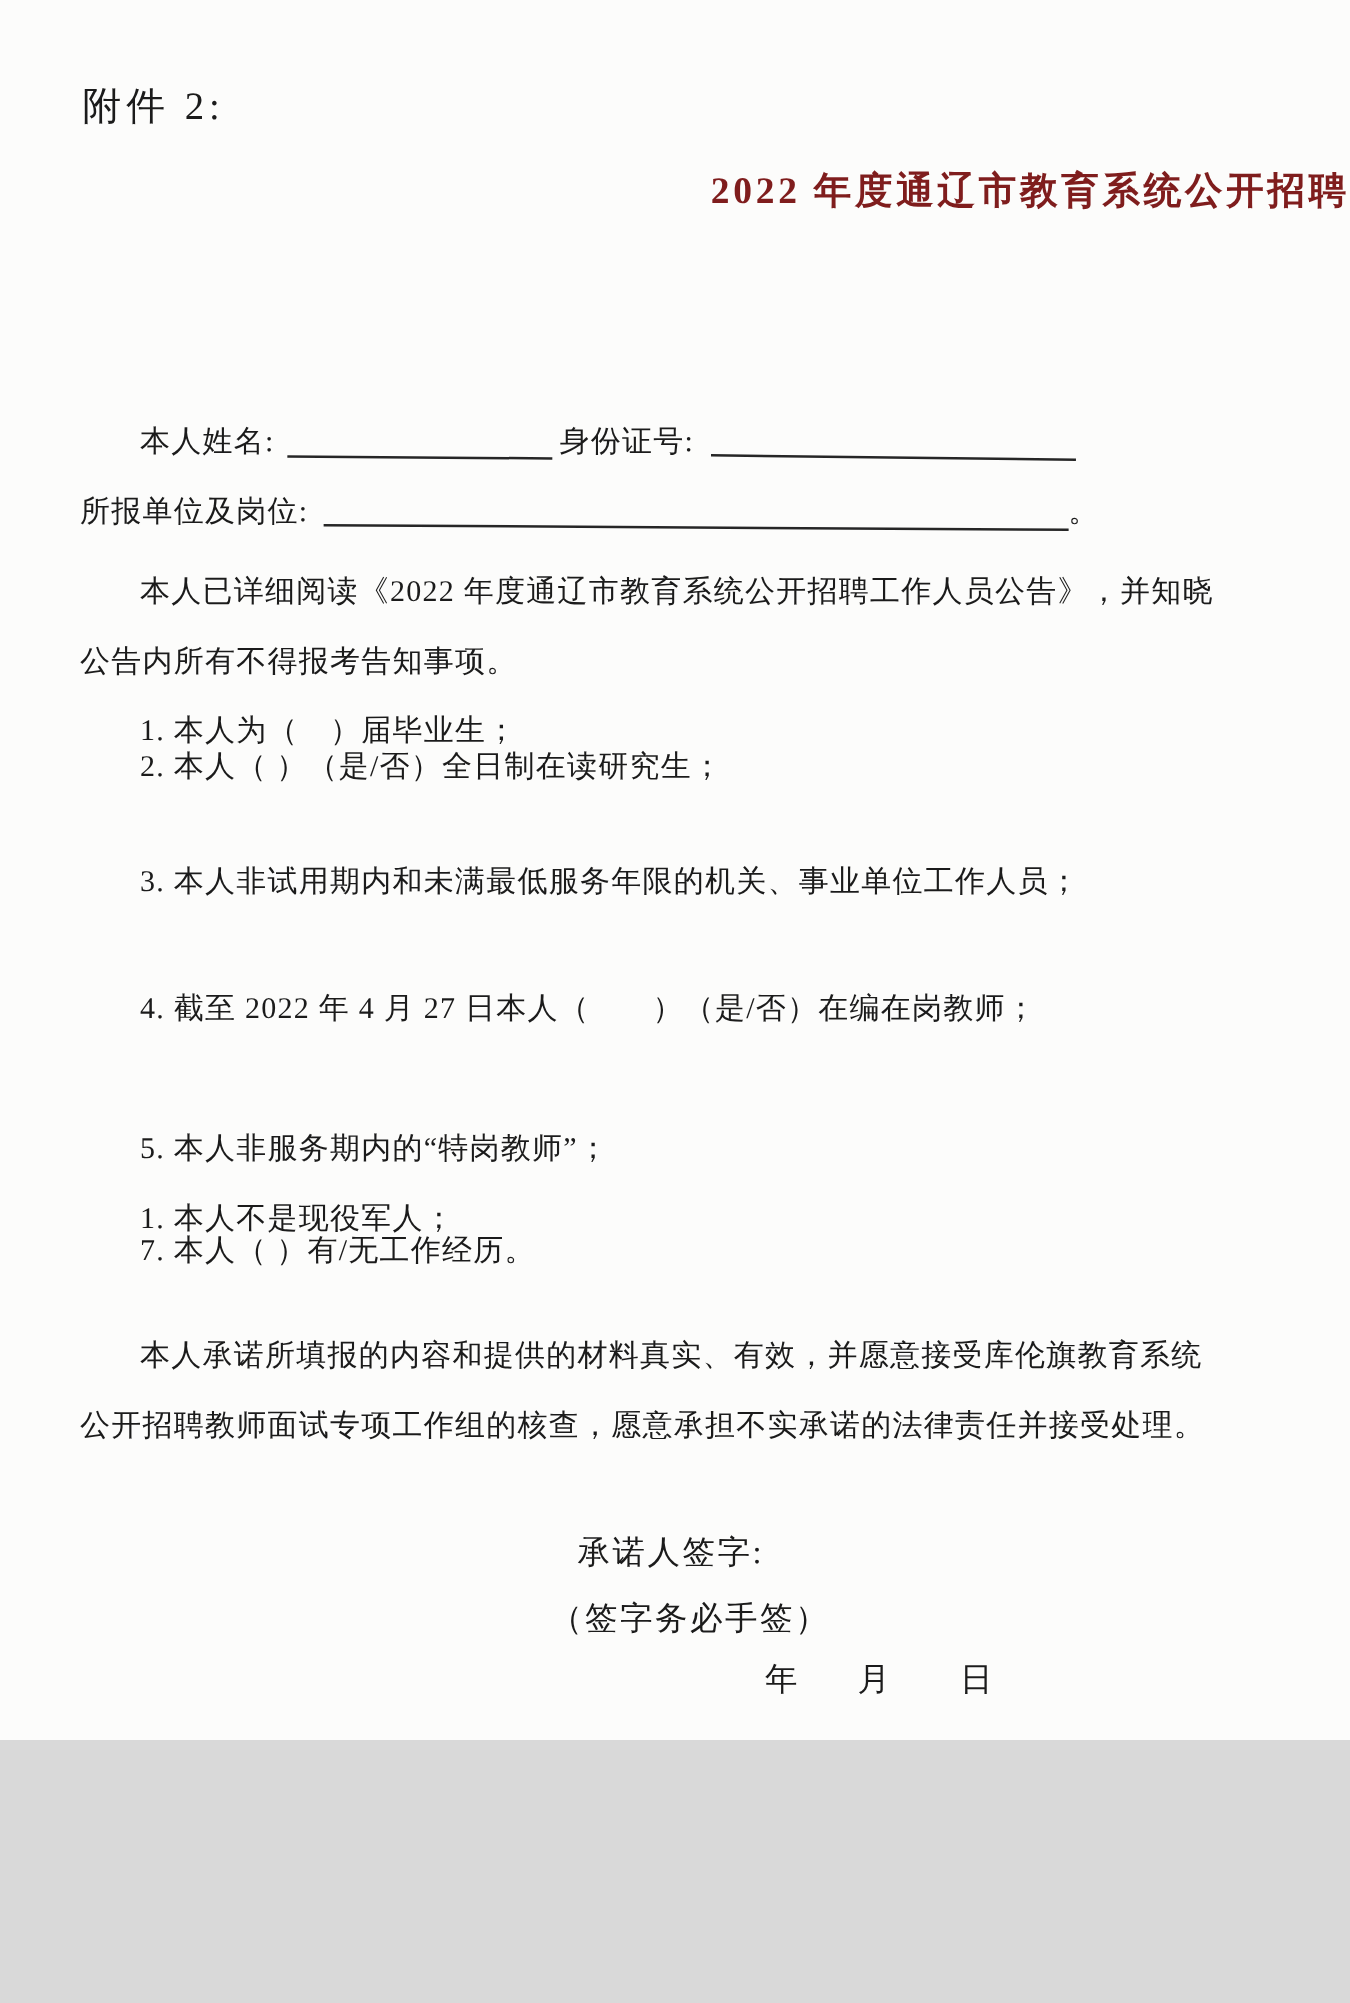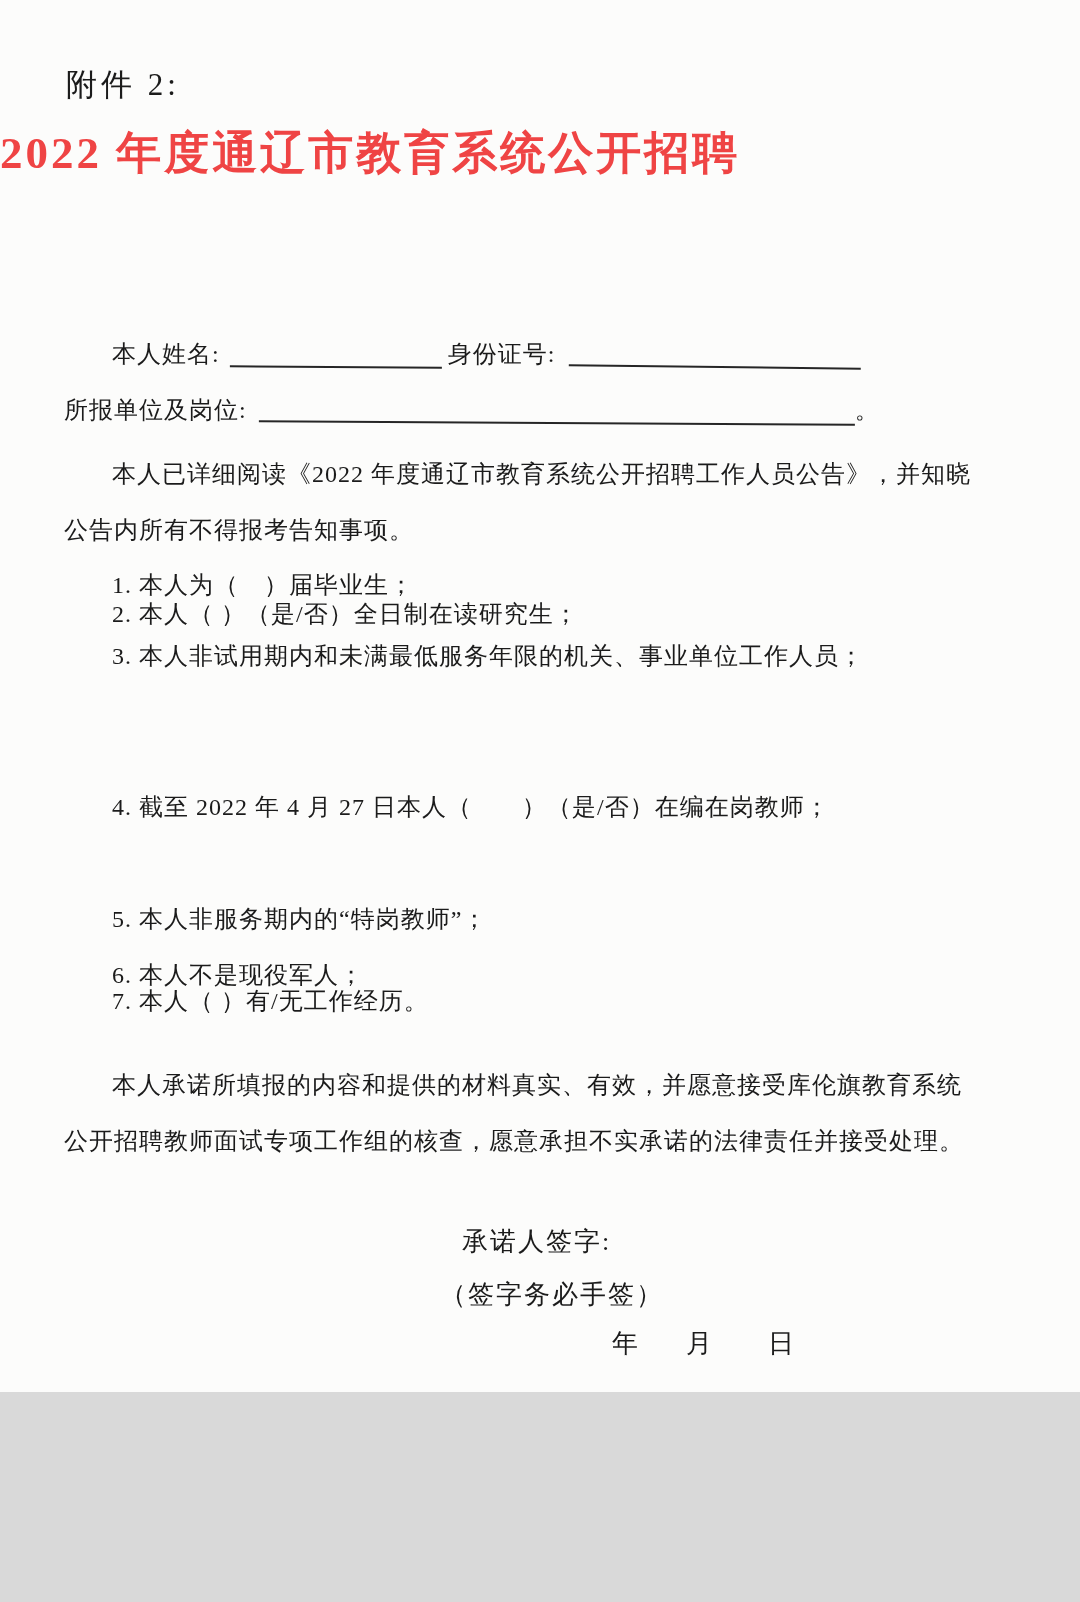--- a/index.html
+++ b/index.html
@@ -11,22 +11,22 @@
     color:#1b1b1b;
     font-family:"Liberation Serif","DejaVu Serif",serif;
     overflow:hidden;
   }
   .attachment{
     position:absolute;top:64px;left:66px;
     font-size:31px;letter-spacing:4px;
   }
   .title{
     position:absolute;top:118px;left:0;width:100%;
-    text-align:left;font-weight:700;color:#ef4444;
-    font-size:45px;line-height:70px;letter-spacing:3px;
+    text-align:right;font-weight:700;color:#7f1d1d;
+    font-size:30px;line-height:70px;letter-spacing:3px;
   }
   .bodyline{
     position:absolute;left:64px;width:916px;
     font-size:24px;line-height:56px;
     letter-spacing:1px;
   }
   .indented{text-indent:2em;}
   .blank{
     display:inline-block;
     border-bottom:2px solid #262626;
@@ -65,27 +65,27 @@
   <div class="bodyline" style="top:382px;">
     <span>所报单位及岗位:</span><span class="blank blank-unit"></span><span>。</span>
   </div>
 
   <div class="bodyline indented" style="top:446px;">本人已详细阅读《2022 年度通辽市教育系统公开招聘工作人员公告》，并知晓公告内所有不得报考告知事项。</div>
 
   <div class="bodyline indented" style="top:557px;">1. 本人为（　）届毕业生；</div>
 
   <div class="bodyline indented" style="top:586px;">2. 本人（ ）（是/否）全日制在读研究生；</div>
 
-  <div class="bodyline indented" style="top:628px;">3. 本人非试用期内和未满最低服务年限的机关、事业单位工作人员；</div>
+  <div class="bodyline indented" style="top:678px;">3. 本人非试用期内和未满最低服务年限的机关、事业单位工作人员；</div>
 
   <div class="bodyline indented" style="top:779px;">4. 截至 2022 年 4 月 27 日本人（　　）（是/否）在编在岗教师；</div>
 
   <div class="bodyline indented" style="top:891px;">5. 本人非服务期内的“特岗教师”；</div>
 
-  <div class="bodyline indented" style="top:947px;">6. 本人不是现役军人；</div>
+  <div class="bodyline indented" style="top:947px;">1. 本人不是现役军人；</div>
 
   <div class="bodyline indented" style="top:973px;">7. 本人（ ）有/无工作经历。</div>
 
   <div class="bodyline indented" style="top:1057px;">本人承诺所填报的内容和提供的材料真实、有效，并愿意接受库伦旗教育系统公开招聘教师面试专项工作组的核查，愿意承担不实承诺的法律责任并接受处理。</div>
 
   <div class="sign-line" style="top:1224px;left:462px;">承诺人签字:</div>
 
   <div class="sign-line" style="top:1277px;left:440px;">（签字务必手签）</div>
 
   <div class="sign-line" style="top:1326px;left:612px;">

